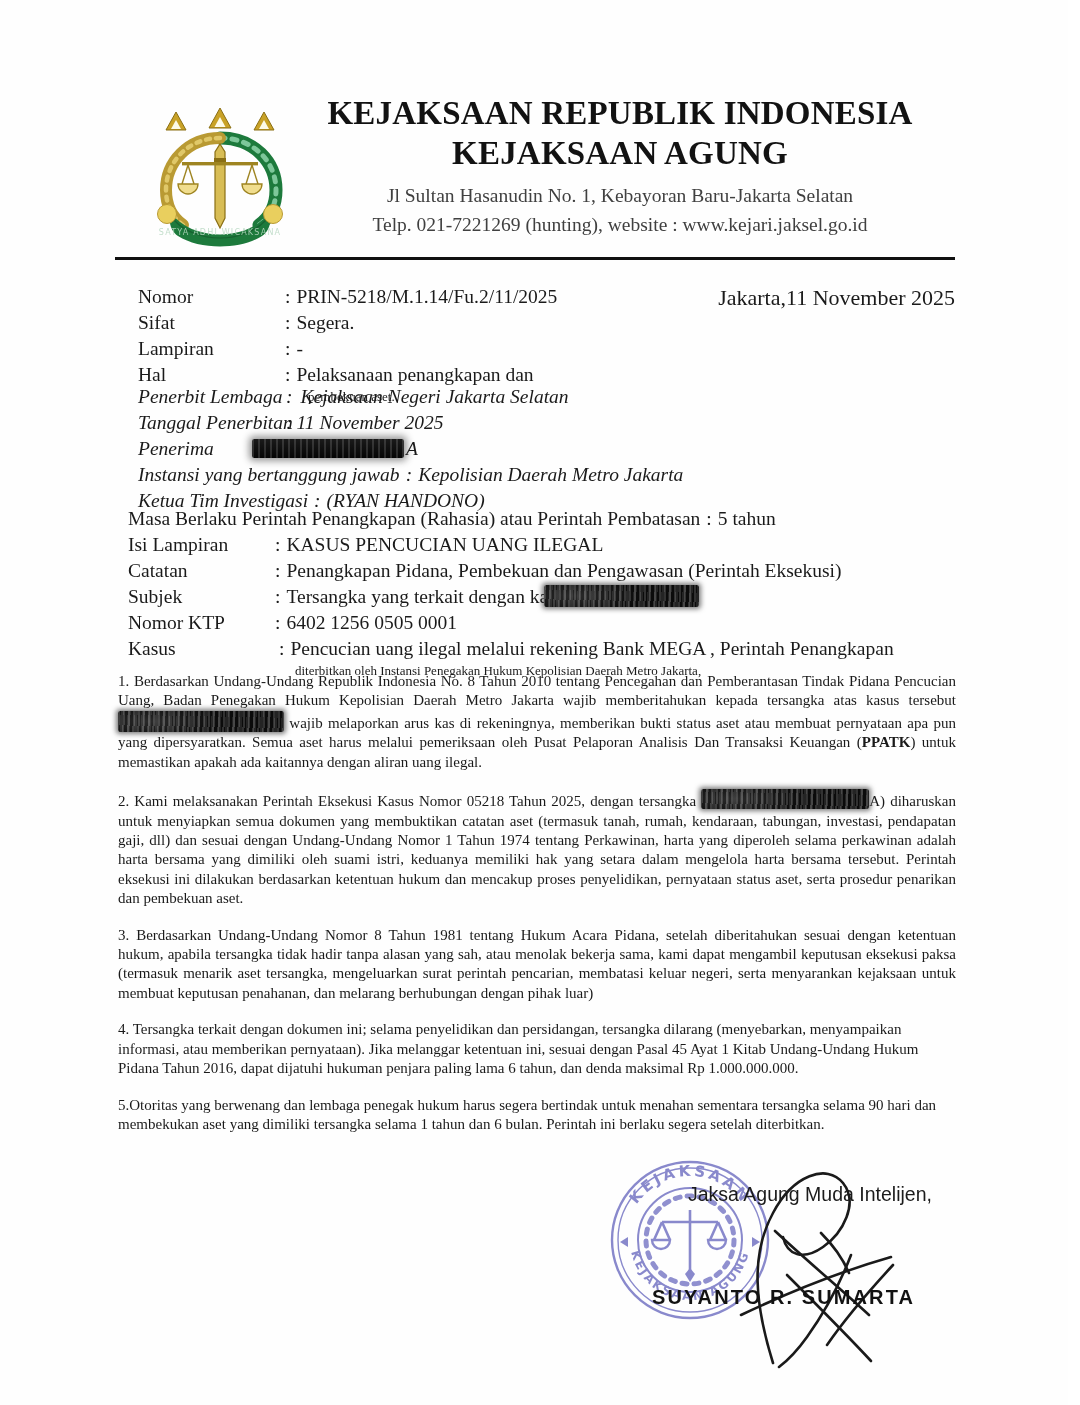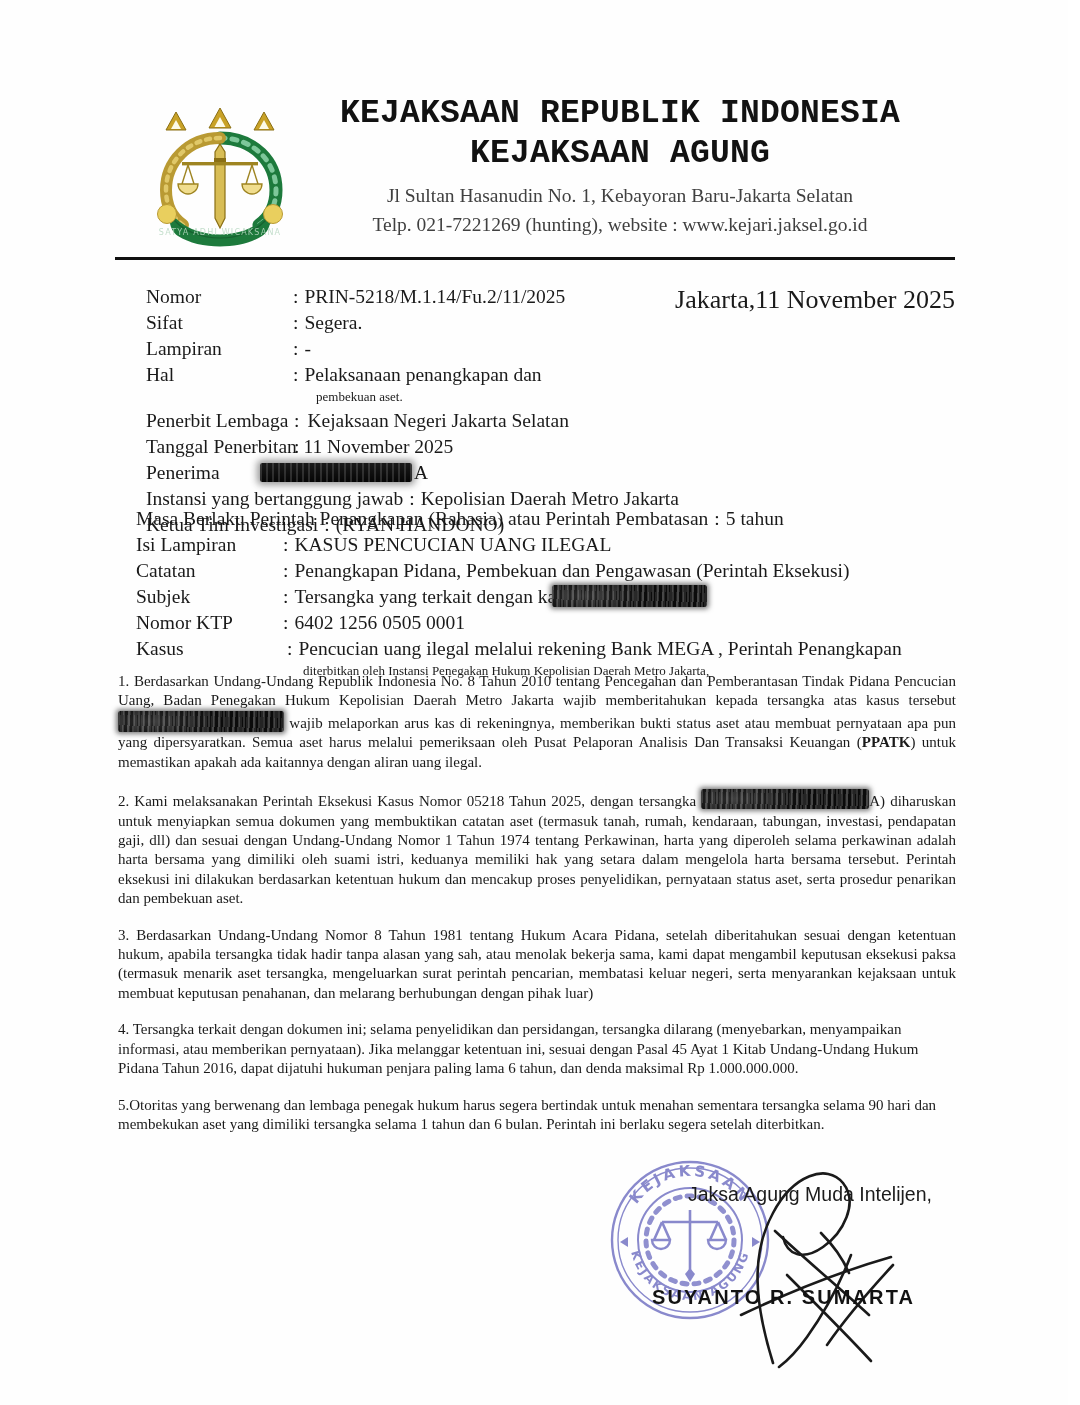--- a/index.html
+++ b/index.html
@@ -43,21 +43,21 @@
   #logo svg { display:block; width:100%; height:100%; }
 
   #head-text {
     position: absolute;
     left: 290px;
     top: 0;
     width: 660px;
     text-align: center;
   }
   .org-line1, .org-line2 {
-    font-family: Liberation Mono, monospace;
+    font-family: Liberation Serif, serif;
     font-weight: bold;
     color: #121212;
     letter-spacing: 0.2px;
     line-height: 1.14;
     text-align: center;
   }
   .org-line1 { font-size: 33px; }
   .org-line2 { font-size: 33px; margin-top: 2px; }
   .addr-line {
     font-family: "Liberation Serif", "DejaVu Serif", serif;
@@ -70,24 +70,24 @@
   #hrule {
     position: absolute;
     left: 115px;
     top: 257px;
     width: 840px;
     height: 0;
     border-top: 3.5px solid #111111;
   }
 
   
-  .block { position: absolute; margin-left: 8px; }
+  .block { position: absolute; }
 
   #block-a { left: 138px; top: 284px; width: 810px; }
-  #block-b { left: 138px; top: 408px; width: 810px; }
+  #block-b { left: 138px; top: 384px; width: 810px; font-style: italic; }
   #block-c { left: 128px; top: 506px; width: 810px; }
 
   .frow {
     display: flex;
     align-items: flex-start;
     font-size: 19.5px;
     line-height: 1.33;
     white-space: nowrap;
   }
   .flabel { flex: 0 0 auto; }
@@ -95,21 +95,21 @@
   .fval   { flex: 0 0 auto; white-space: nowrap; }
 
   
   #block-a .flabel { width: 147px; }
   .cont-line { font-size: 13px; line-height: 1.33; }
 
   #jakarta-date {
     position: absolute;
     right: 113px;
     top: 285px;
-    font-size: 26px;
+    font-size: 22px;
     white-space: nowrap;
   }
 
   
   #block-b .frow { white-space: nowrap; }
   #block-b .flabel-w { display:inline-block; width: 148px; }
 
   
   #block-c .flabel-w { display:inline-block; width: 147px; }
 

